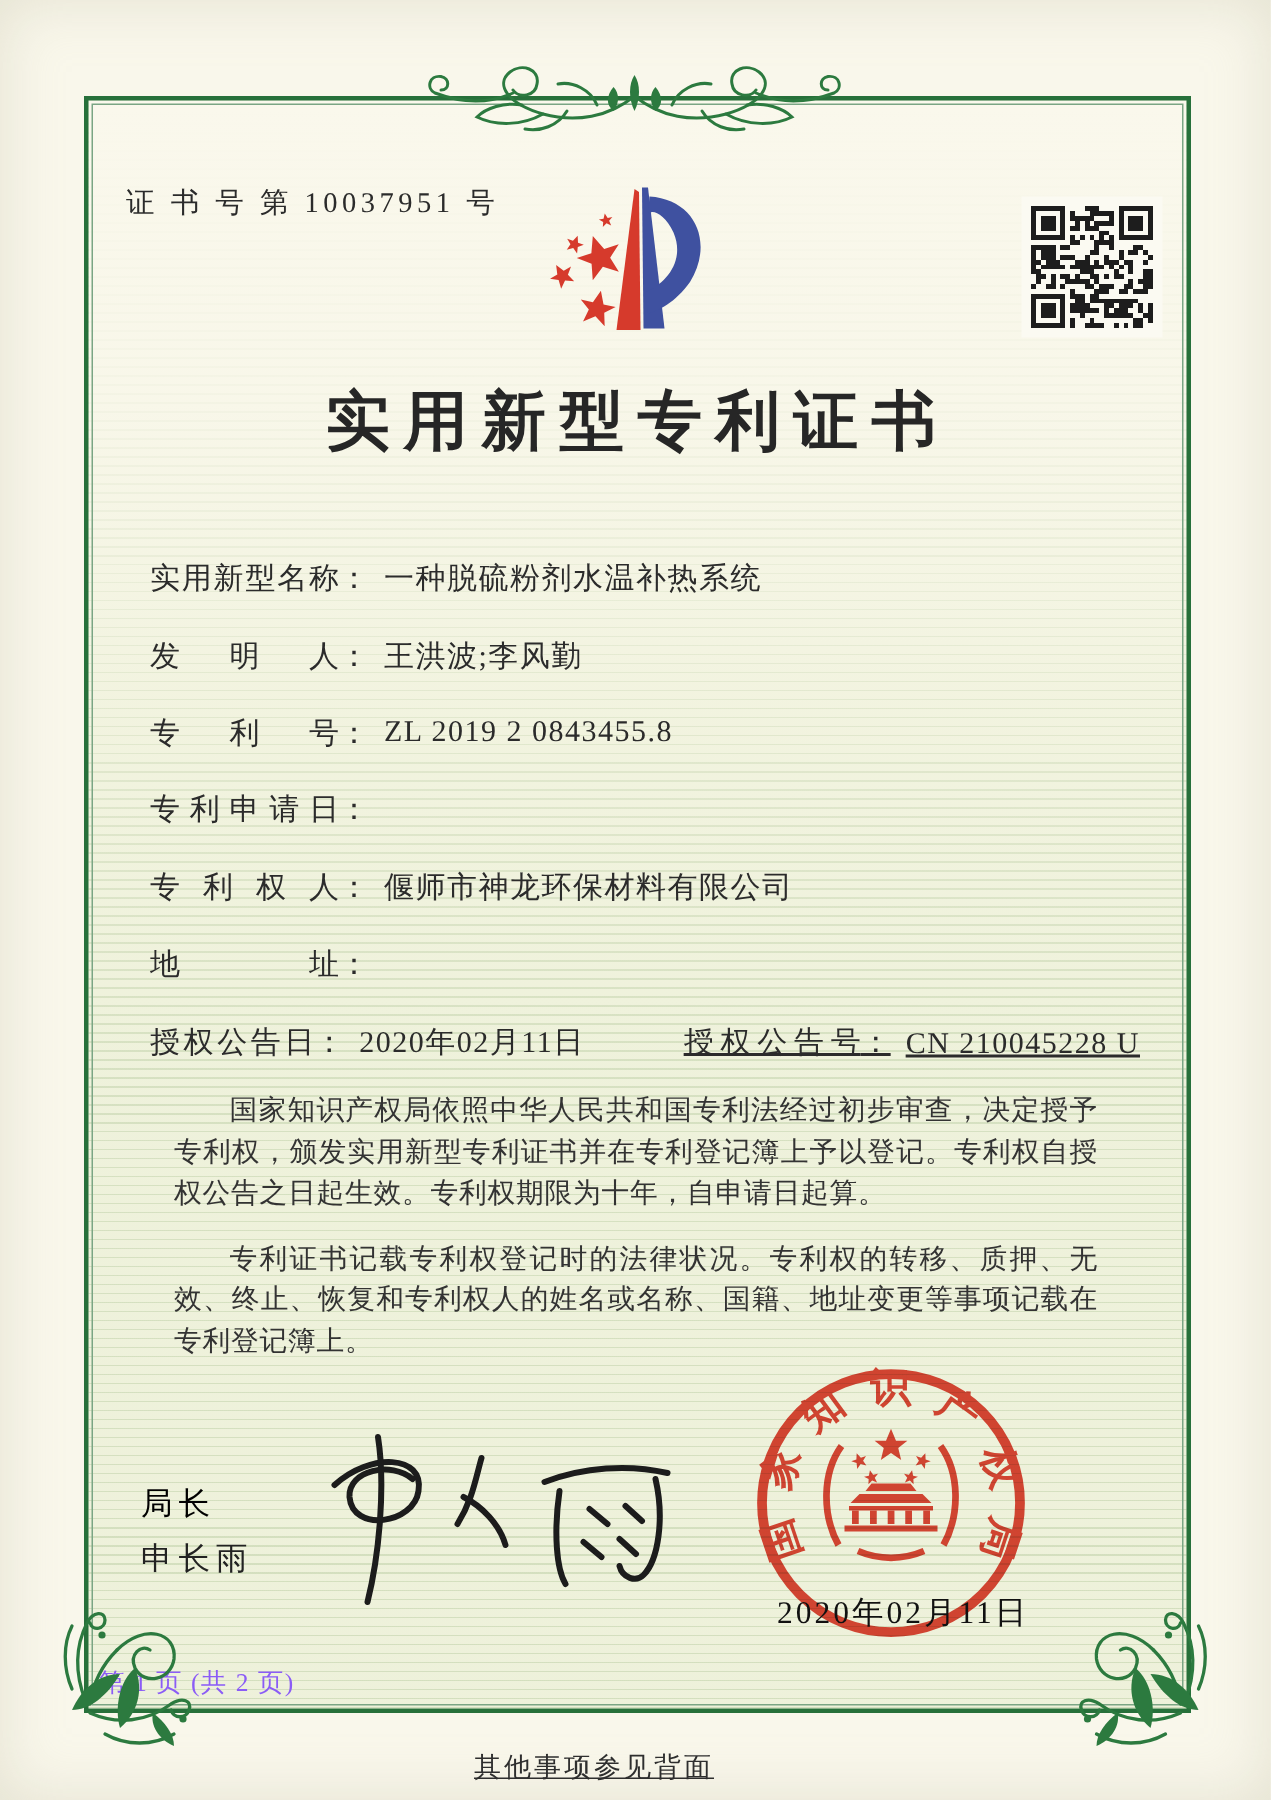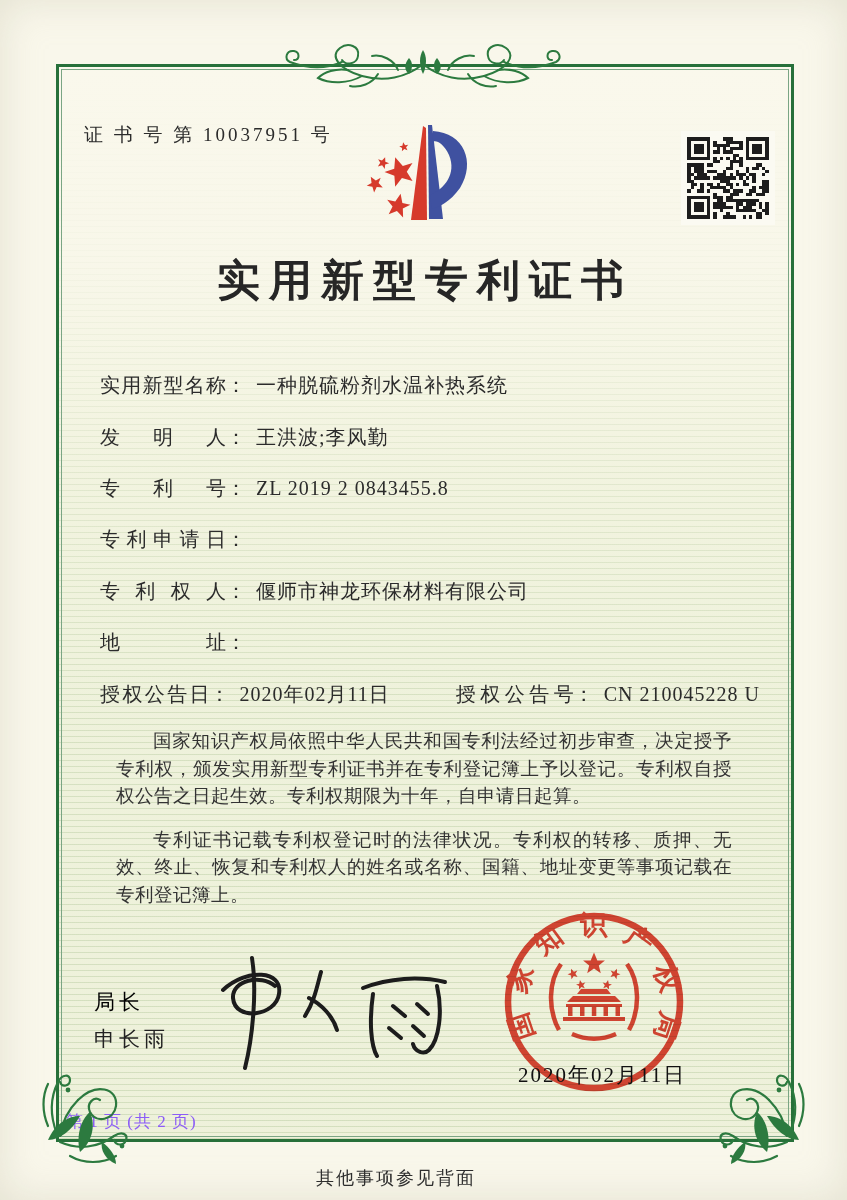--- a/index.html
+++ b/index.html
@@ -19,32 +19,32 @@
          border:1px solid #7aa584;pointer-events:none;}
   .abs{position:absolute;}
   .certno{left:84px;top:122px;font-size:19px;letter-spacing:3px;color:#2b2b2b;}
   .title{left:56px;top:252px;width:738px;text-align:center;font-size:43px;font-weight:600;
          letter-spacing:9px;color:#262626;}
   .fields{left:100px;top:360px;width:660px;color:#2b2b2b;}
   .frow{height:51.4px;display:flex;align-items:center;font-size:20px;white-space:nowrap;}
   .flabel{display:inline-block;width:126px;text-align:justify;text-align-last:justify;}
   .fcolon{display:inline-block;margin-right:10px;}
   .fvalue{letter-spacing:1px;}
-  .fpair2{margin-left:66px;display:flex;align-items:center;}
+  .fpair2{margin-left:66px;display:flex;align-items:flex-end;text-decoration:underline;}
   .flabel2{display:inline-block;width:118px;text-align:justify;text-align-last:justify;}
   .paras{left:100px;top:712px;width:648px;font-size:18.5px;line-height:27.5px;color:#333;
          text-align:justify;}
   .paras p{margin:16px;text-indent:2em;letter-spacing:.5px;}
   .sig-title{left:94px;top:988px;font-size:21px;letter-spacing:4px;color:#000000;}
   .sig-name{left:94px;top:1025px;font-size:21px;letter-spacing:4px;color:#222;}
   .signature-svg{left:205px;top:950px;}
   .seal-svg{left:500px;top:908px;mix-blend-mode:multiply;opacity:.93;}
   .seal-date{left:518px;top:1061px;font-size:21px;letter-spacing:2px;color:#111;z-index:5;}
   .pageinfo{left:66px;top:1110px;width:660px;text-align:left;font-size:17px;color:#8b5cf6;letter-spacing:1px;}
-  .backnote{left:66px;top:1166px;width:660px;text-align:center;font-size:18px;color:#2e2e2e;letter-spacing:2px;}
+  .backnote{left:66px;top:1166px;width:660px;text-align:center;font-size:18px;color:#2e2e2e;letter-spacing:2px;text-decoration:underline;}
   .logo-svg{left:356px;top:116px;}
   .qr-svg{left:681px;top:131px;background:#fbfaf2;}
   .orn{z-index:3;}
   svg{display:block;}
 </style>
 </head>
 <body>
 
 <div class="page">
 

